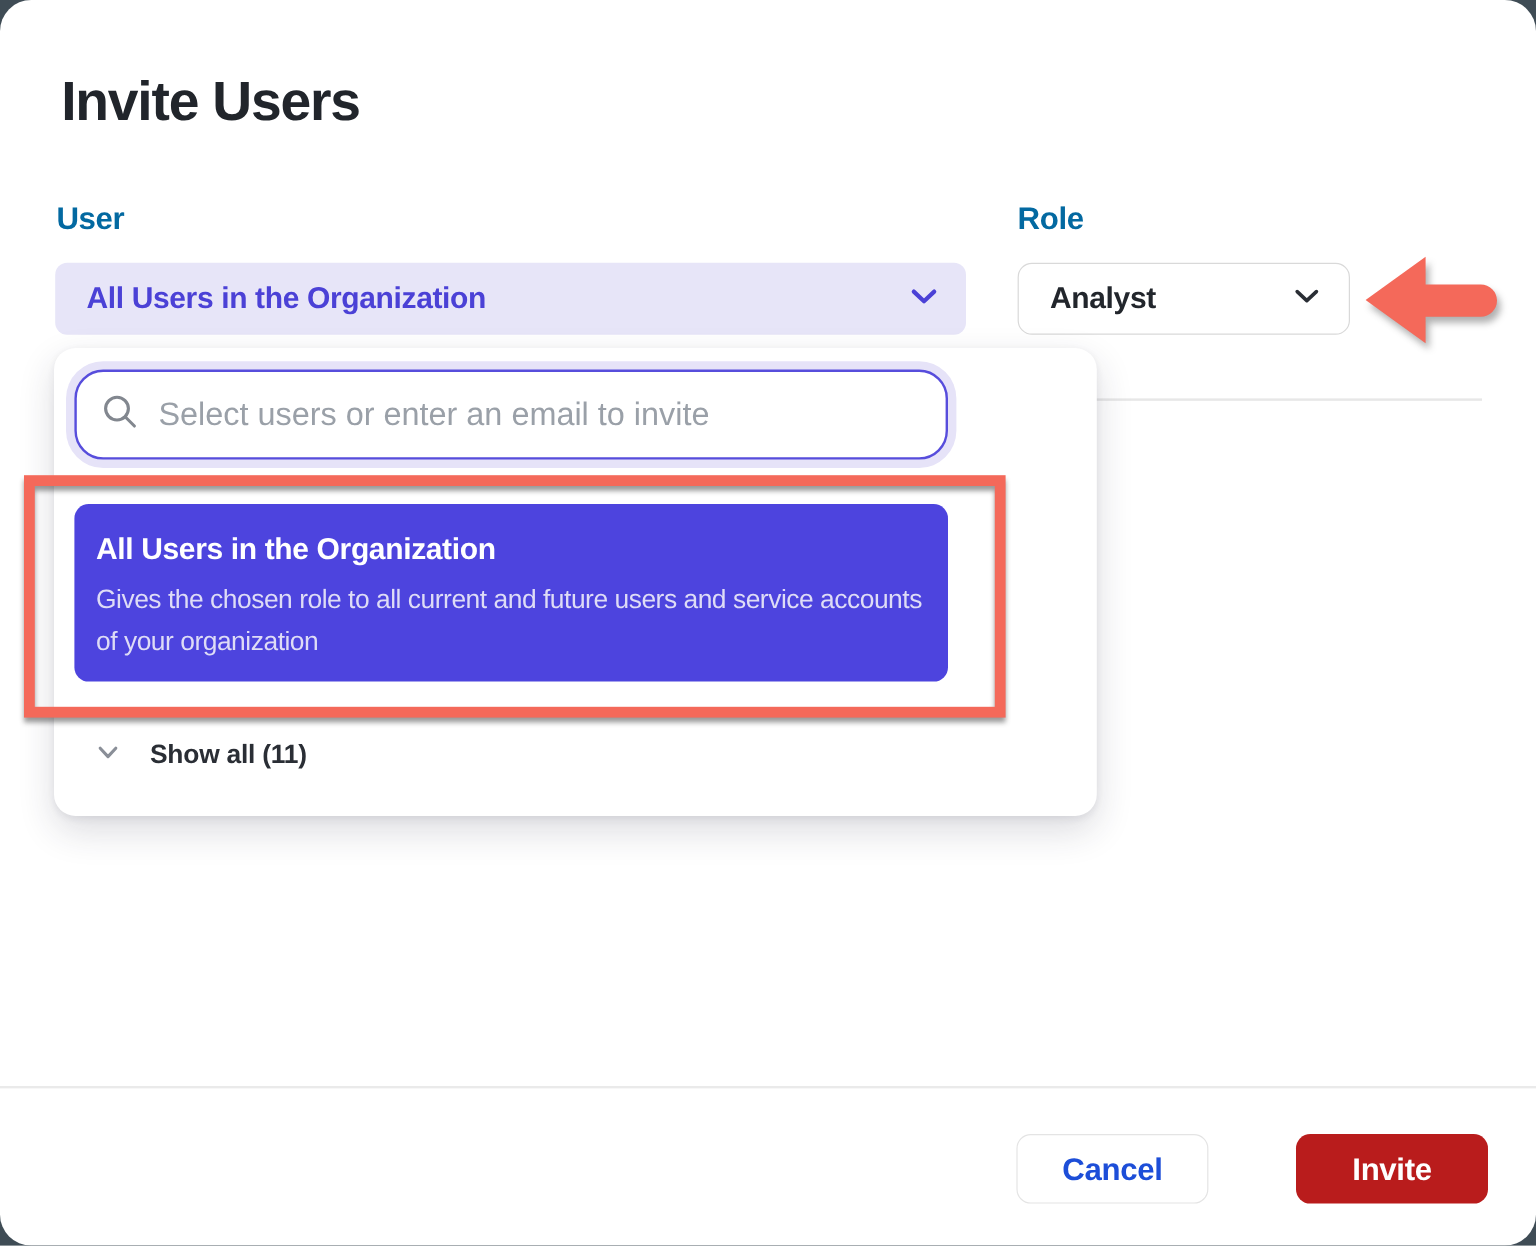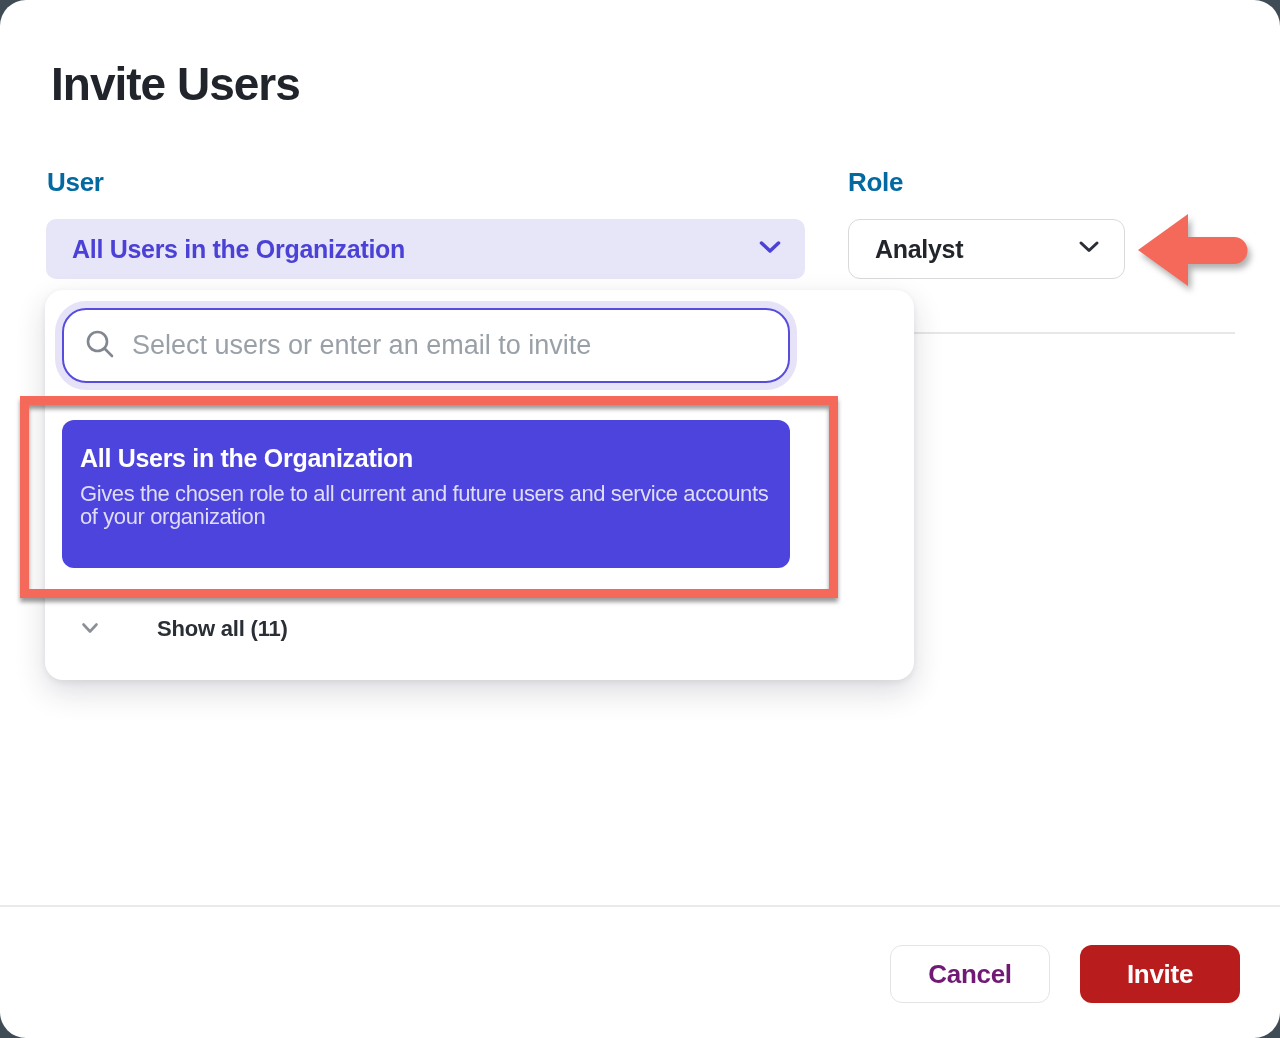--- a/index.html
+++ b/index.html
@@ -130,31 +130,30 @@
   .option-title {
     font-size: 25px;
     font-weight: 700;
     color: #ffffff;
     letter-spacing: -0.3px;
     margin-bottom: 9px;
   }
   .option-desc {
     font-size: 22px;
     letter-spacing: -0.4px;
-    line-height: 23px;
+    line-height: 35px;
     color: #DEDCF6;
     max-width: 692px;
   }
   .show-all {
     position: absolute;
     left: 36px; top: 326px;
     display: flex;
     align-items: center;
     cursor: pointer;
-    gap: 32px;
   }
   .show-all-chevron { margin-right: 26px; }
   .show-all-label {
     font-size: 22px;
     font-weight: 600;
     color: #2A2E35;
     letter-spacing: -0.2px;
   }
 
   
@@ -190,25 +189,25 @@
     font-family: "Liberation Sans", sans-serif;
     font-size: 26px;
     font-weight: 600;
     letter-spacing: -0.3px;
     cursor: pointer;
     display: flex;
     align-items: center;
     justify-content: center;
   }
   .cancel-btn {
-    left: 890px;
+    left: 847px;
     width: 160px;
     background: #ffffff;
     border: 1.5px solid #E4E4E4;
-    color: #701a75;
+    color: #1d4ed8;
   }
   .invite-btn {
     left: 1080px;
     width: 160px;
     background: #b91c1c;
     border: none;
     color: #ffffff;
   }
 </style>
 </head>

